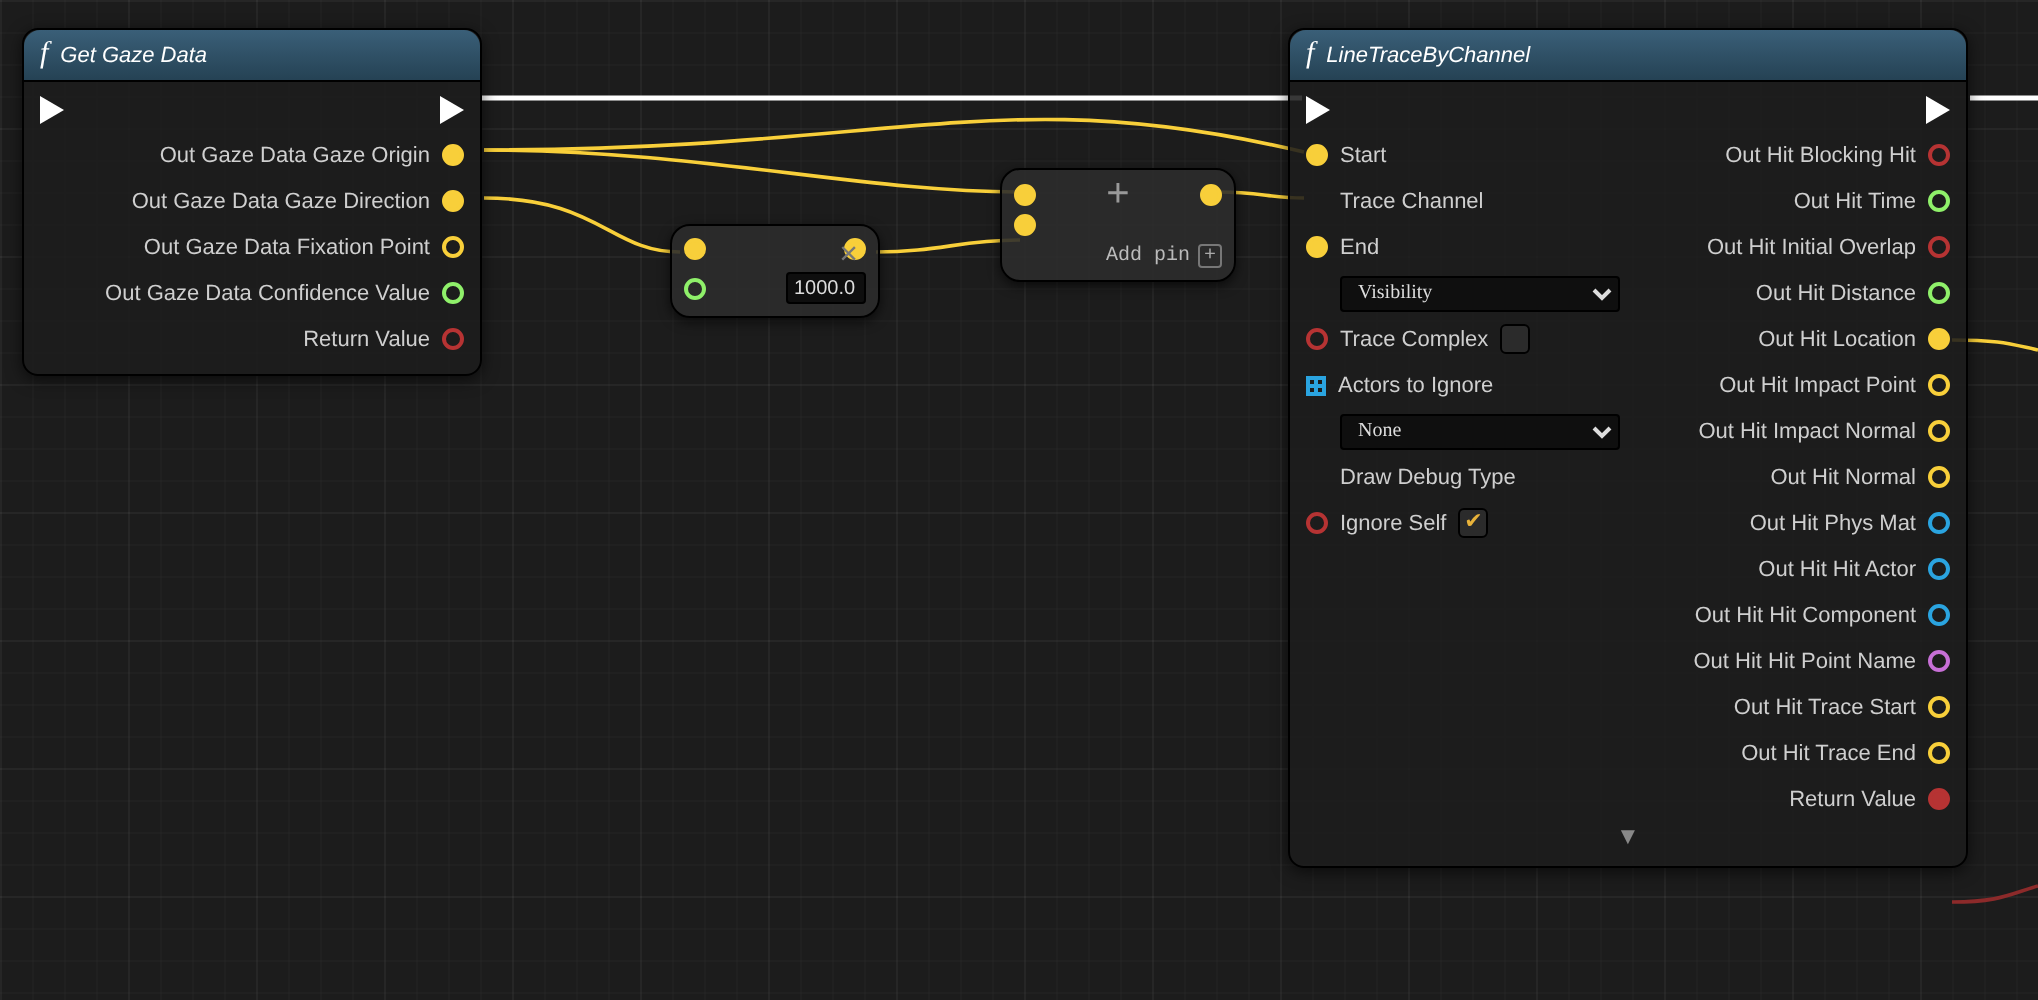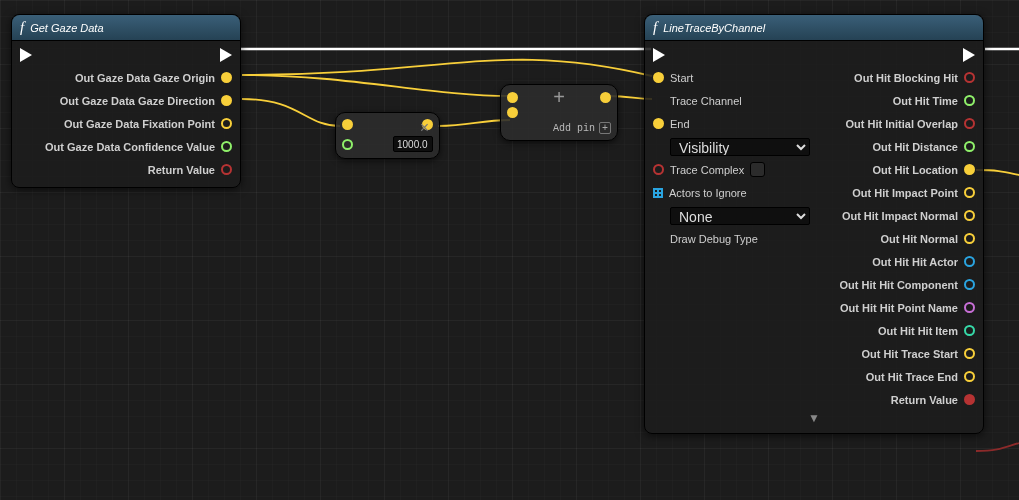--- a/index.html
+++ b/index.html
@@ -29,21 +29,21 @@
     padding:4px 8px;
     border-top-left-radius:8px; border-top-right-radius:8px;
     background: linear-gradient(#3a5f78,#254254);
     color:#fff; font-weight:500;
     border-bottom:1px solid #000;
     font-style: italic;
   }
   .node .body { padding:2px 0 6px 0; position:relative; }
   .row { display:flex; align-items:center; justify-content:space-between; padding:0 8px; height:23px; }
   .side { display:flex; align-items:center; gap:6px; }
-  .side.right { justify-content:space-between; margin-left:auto;font-weight:bold; }
+  .side.right { justify-content:space-between; margin-left:auto; }
   .label { color:#cfcfcf; white-space:nowrap; }
   .pin {
     width:11px; height:11px; border-radius:50%;
     border:2px solid #888; background:#1c1c1c; flex:none;
   }
   .pin.filled { background:currentColor; border-color:currentColor; }
   .pin.outlined { background:transparent; }
   .pin.vec { color:#f8cf3a; border-color:#f8cf3a; }
   .pin.flt { color:#8ff06a; border-color:#8ff06a; }
   .pin.bool { color:#b63333; border-color:#b63333; }
@@ -57,21 +57,21 @@
      background-color:transparent;
   }
   .exec {
     width:0;height:0;border-style:solid;
     border-width:7px 0 7px 12px;
     border-color:transparent transparent transparent #fff;
     flex:none;
   }
   select.ue {
     background:#0f0f0f; color:#ddd; border:1px solid #000; height:18px;
-    font-size:14px; padding:0 4px; width:140px; border-radius:2px;
+    font-size:10px; padding:0 4px; width:140px; border-radius:2px;font-family:Liberation Serif, serif;
   }
   .checkbox {
     width:15px; height:15px; border:1px solid #000; border-radius:3px;
     background:#2b2b2b; display:inline-flex; align-items:center; justify-content:center;
     color:#e8b23a; font-size:11px; line-height:1;
   }
   .checkbox.checked::after { content:"✔"; }
   .fn-ital { display:inline-block; font-style:italic; font-family:"Times New Roman",serif; font-size:15px; color:#fff; }
   
   .mini {
@@ -298,20 +298,31 @@
       <div class="side">
         <span style="width:11px"></span>
         <span class="label">Draw Debug Type</span>
       </div>
       <div class="side right">
         <span class="label">Out Hit Normal</span>
         <span class="pin vec outlined"></span>
       </div>
     </div>
 
+    <div class="row">
+      <div class="side">
+        <span class="pin bool outlined"></span>
+        <span class="label">Ignore Self</span>
+        <span class="checkbox checked"></span>
+      </div>
+      <div class="side right">
+        <span class="label">Out Hit Phys Mat</span>
+        <span class="pin obj outlined"></span>
+      </div>
+    </div>
 
     <div class="row">
         <div class="side right">
       <span class="label">Out Hit Hit Actor</span>
       <span class="pin obj outlined"></span>
     </div>
       </div>
     <div class="row">
         <div class="side right">
       <span class="label">Out Hit Hit Component</span>
@@ -319,26 +330,20 @@
     </div>
       </div>
     <div class="row">
         <div class="side right">
       <span class="label">Out Hit Hit Point Name</span>
       <span class="pin str outlined"></span>
     </div>
       </div>
     <div class="row">
         <div class="side right">
-      <span class="label">Out Hit Hit Item</span>
-      <span class="pin int outlined"></span>
-    </div>
-      </div>
-    <div class="row">
-        <div class="side right">
       <span class="label">Out Hit Trace Start</span>
       <span class="pin vec outlined"></span>
     </div>
       </div>
     <div class="row">
         <div class="side right">
       <span class="label">Out Hit Trace End</span>
       <span class="pin vec outlined"></span>
     </div>
       </div>

